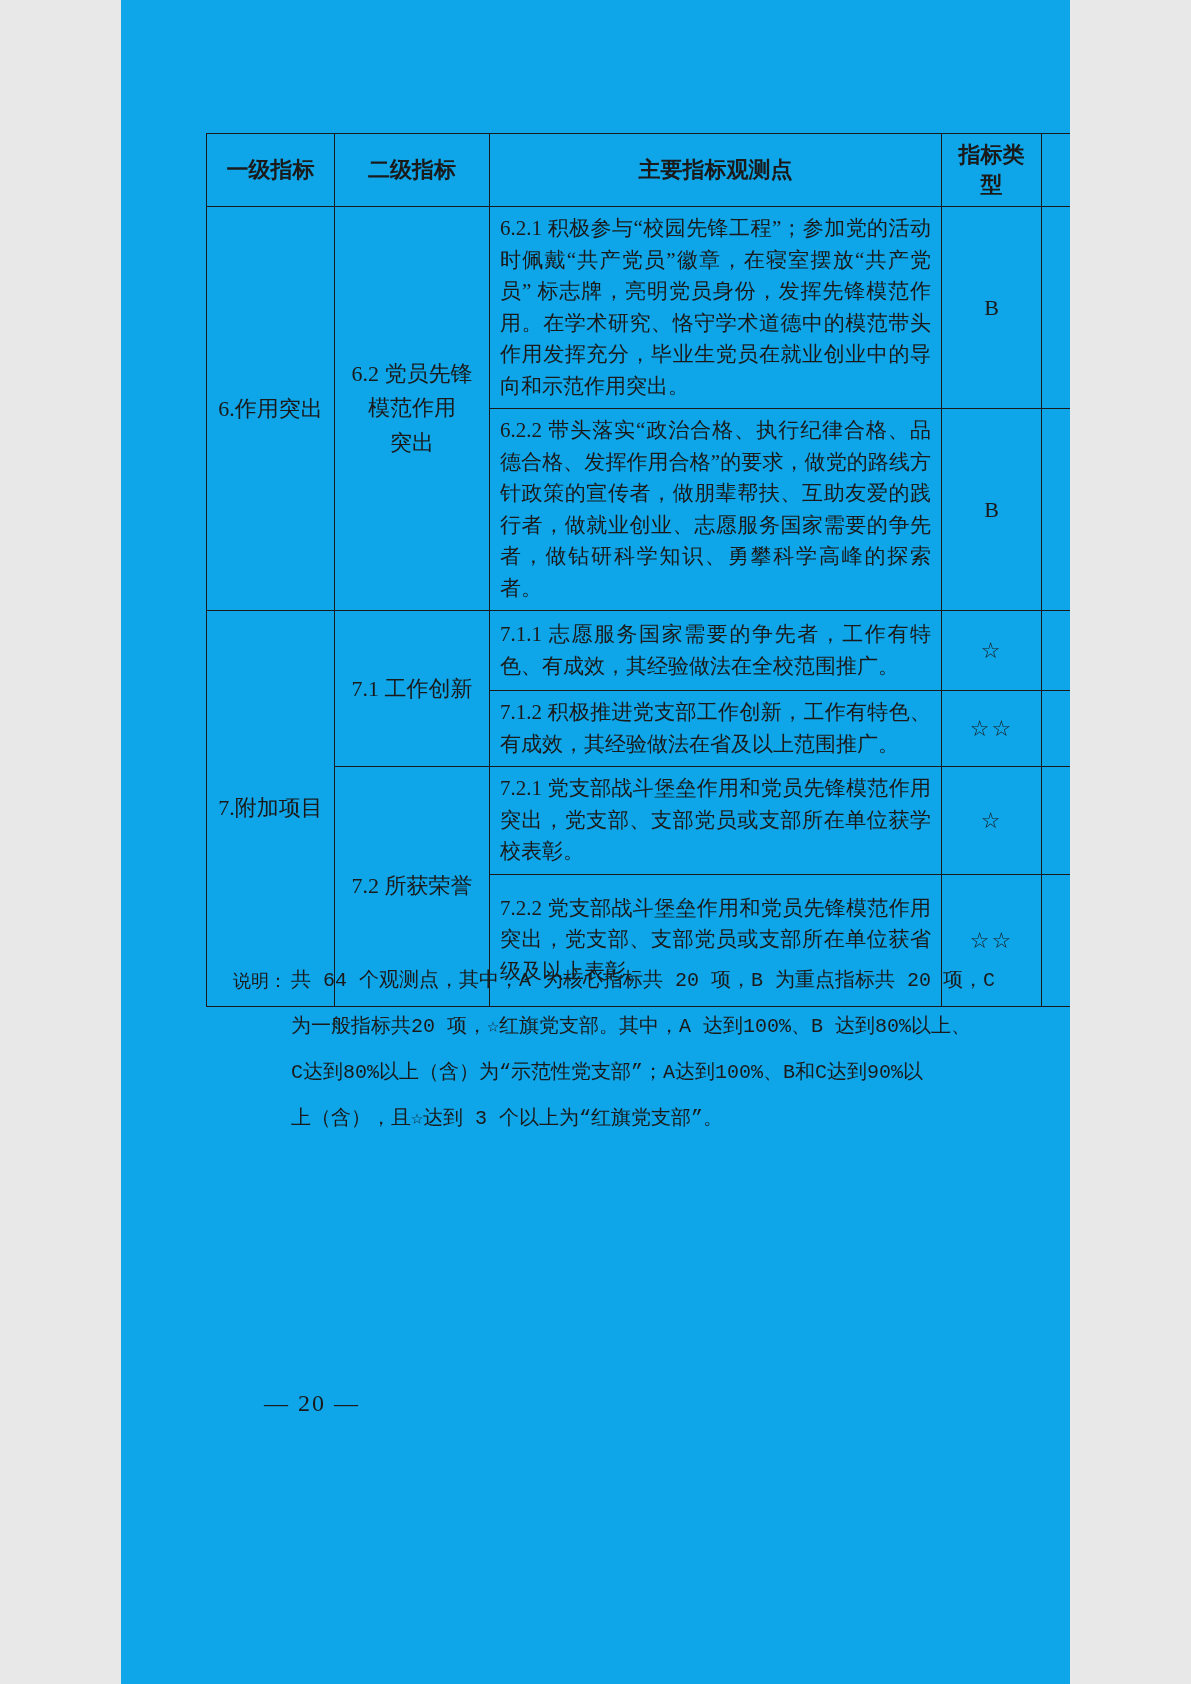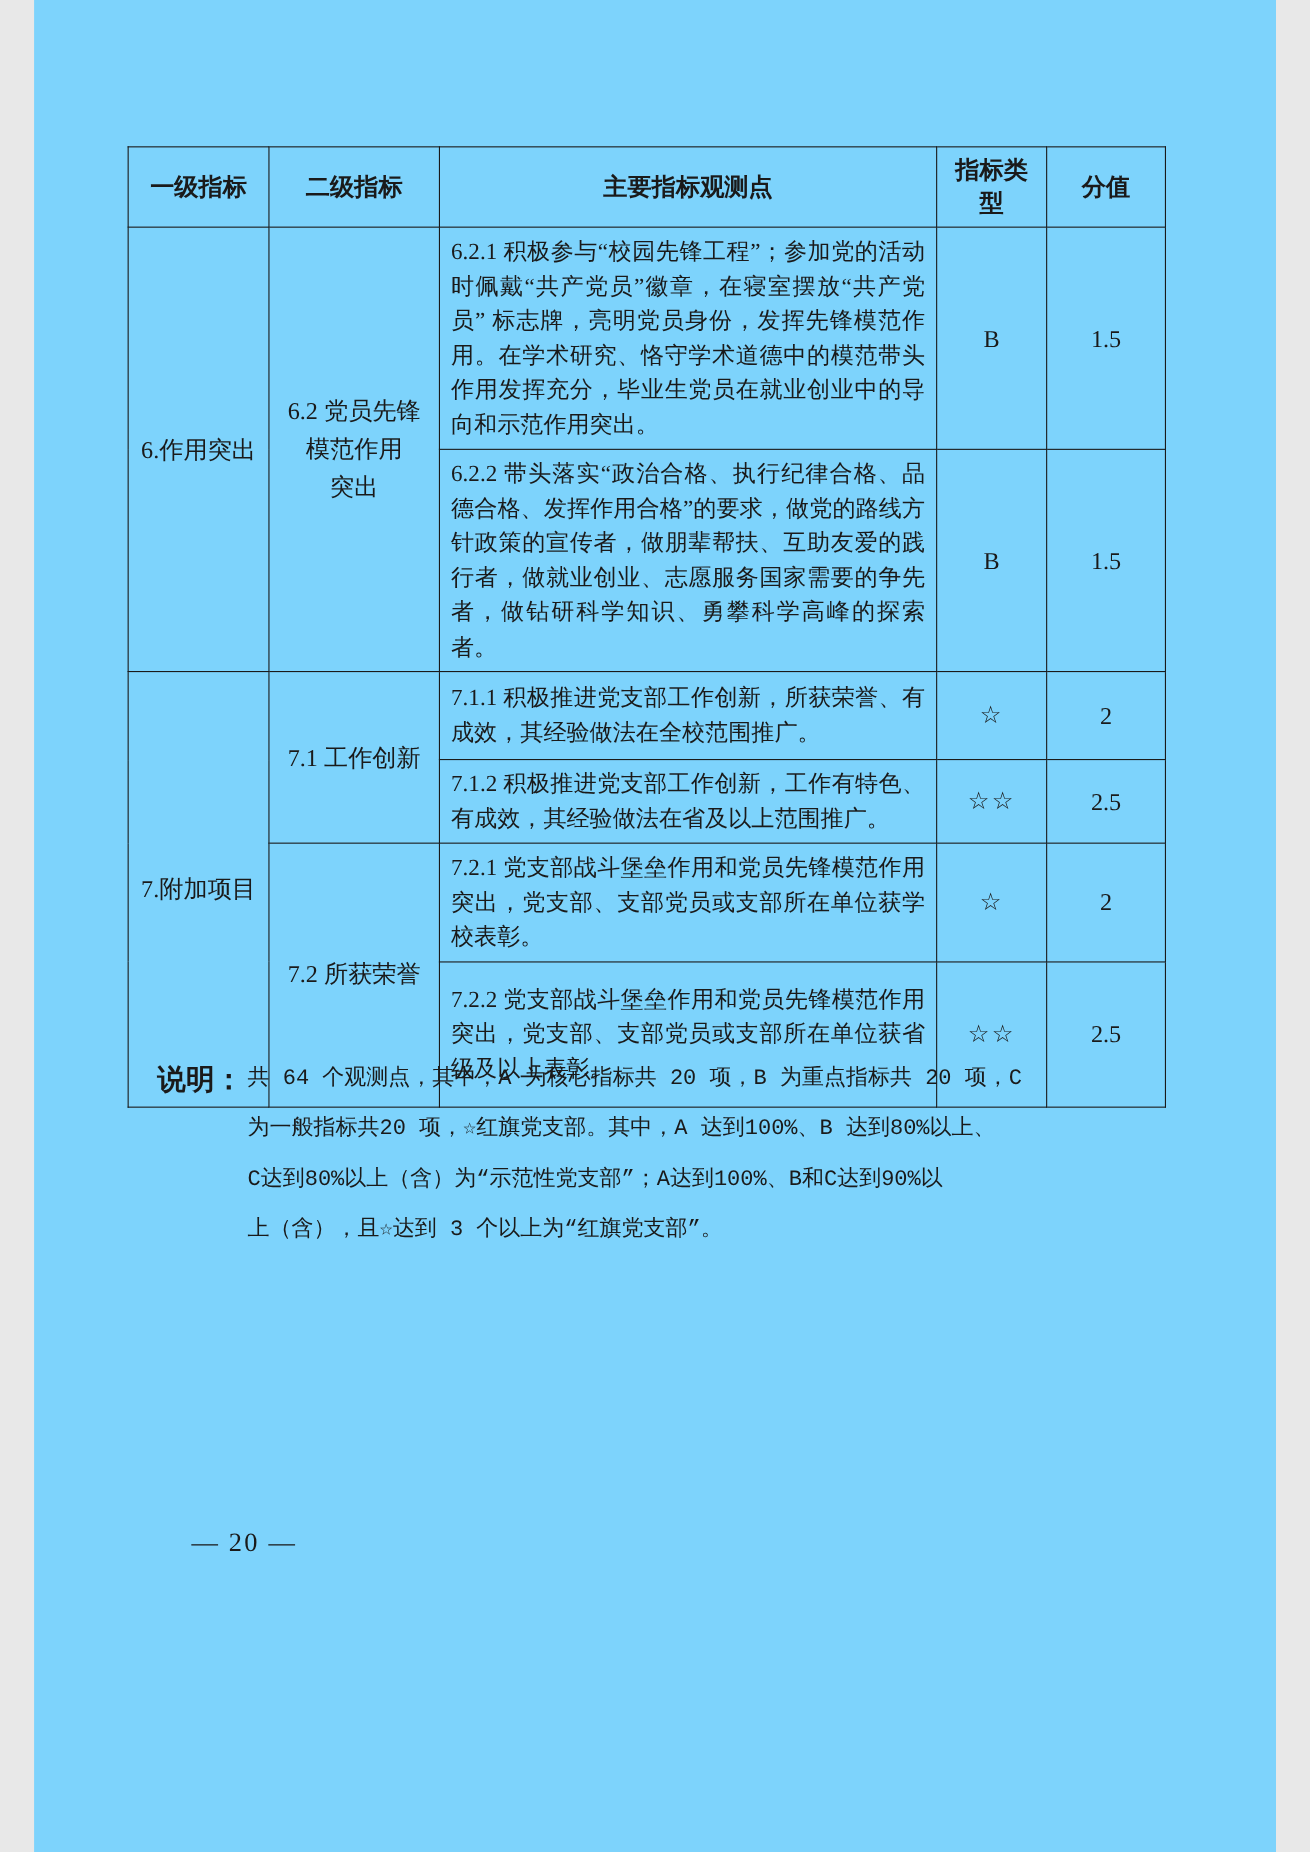--- a/index.html
+++ b/index.html
@@ -1,20 +1,20 @@
 <!DOCTYPE html>
 <html><head>
 <meta charset="utf-8">
 <style>
   html, body { margin: 0; padding: 0; background: #e8e8e8; }
   .page {
     position: relative;
-    width: 1129px;
+    width: 949px;
     height: 1684px;
-    background: #7dd3fc;
+    background: #0ea5e9;
     margin: 0 auto;
     overflow: hidden;
     color: #1a1a1a;
   }
   .doc-table {
     position: absolute;
     left: 85px;
     top: 133px;
     width: 943px;
     border-collapse: collapse;
@@ -56,22 +56,22 @@
   .note {
     position: absolute;
     left: 112px;
     top: 958px;
     width: 980px;
     display: flex;
     align-items: flex-start;
   }
   .note-label {
     font-family: "Liberation Sans", sans-serif;
-    font-weight: bold;
-    font-size: 26px;
+    font-weight: normal;
+    font-size: 18px;
     line-height: 46px;
     flex: none;
     text-align: center;
   }
   .note-body {
     font-family: Liberation Mono, monospace;
     font-size: 20px;
     line-height: 46px;
     padding-left: 4px;
   }
@@ -115,21 +115,21 @@
       <td class="cell-center">1.5</td>
     </tr>
     <tr style="height:152px;">
       <td class="cell-obs">6.2.2 带头落实“政治合格、执行纪律合格、品德合格、发挥作用合格”的要求，做党的路线方针政策的宣传者，做朋辈帮扶、互助友爱的践行者，做就业创业、志愿服务国家需要的争先者，做钻研科学知识、勇攀科学高峰的探索者。</td>
       <td class="cell-center">B</td>
       <td class="cell-center">1.5</td>
     </tr>
     <tr style="height:80px;">
       <td class="cell-center" rowspan="4">7.附加项目</td>
       <td class="cell-center" rowspan="2">7.1 工作创新</td>
-      <td class="cell-obs">7.1.1 积极推进党支部工作创新，所获荣誉、有成效，其经验做法在全校范围推广。</td>
+      <td class="cell-obs">7.1.1 志愿服务国家需要的争先者，工作有特色、有成效，其经验做法在全校范围推广。</td>
       <td class="cell-star">☆</td>
       <td class="cell-center">2</td>
     </tr>
     <tr style="height:72px;">
       <td class="cell-obs">7.1.2 积极推进党支部工作创新，工作有特色、有成效，其经验做法在省及以上范围推广。</td>
       <td class="cell-star">☆☆</td>
       <td class="cell-center">2.5</td>
     </tr>
     <tr style="height:88px;">
       <td class="cell-center" rowspan="2">7.2 所获荣誉</td>

